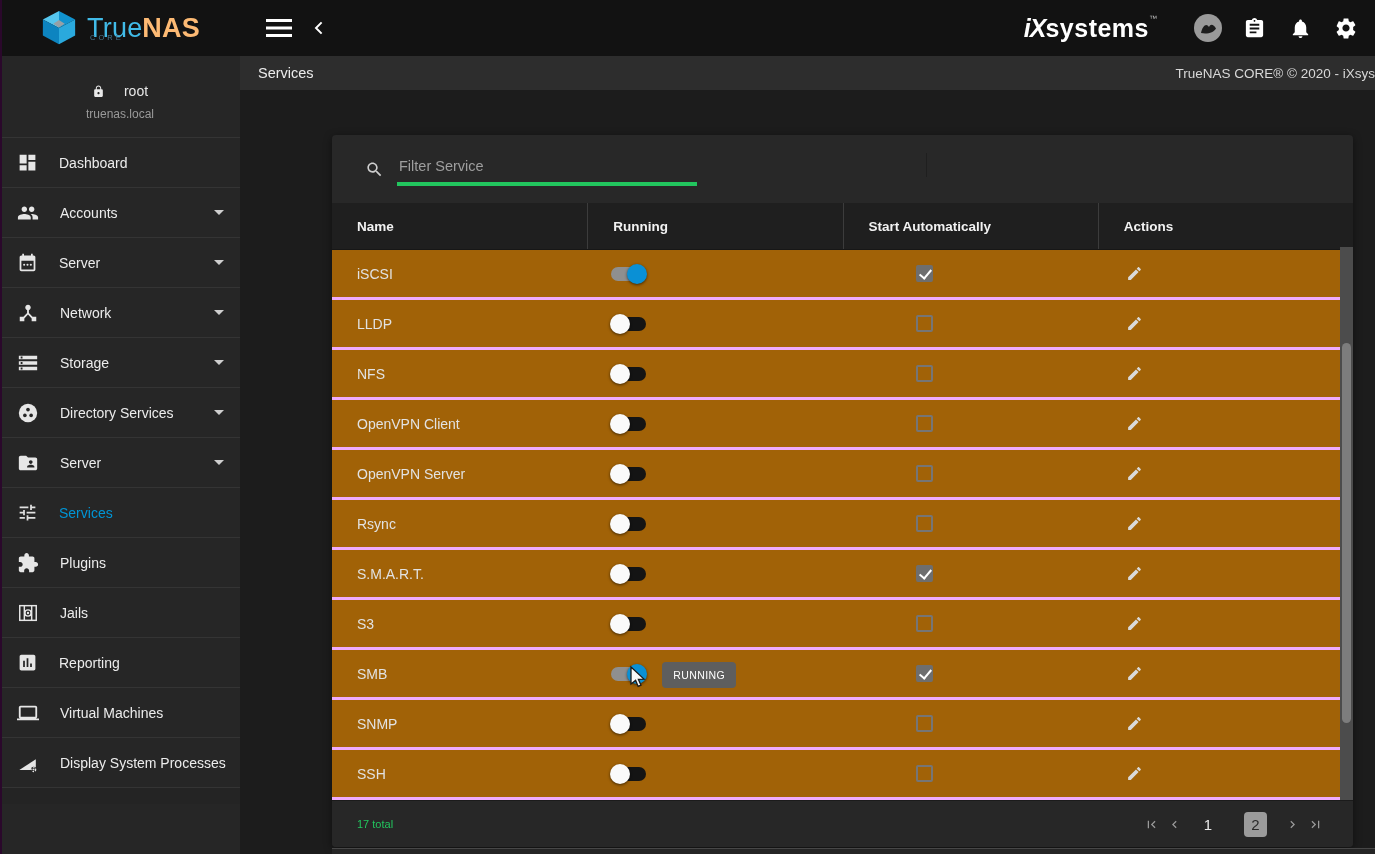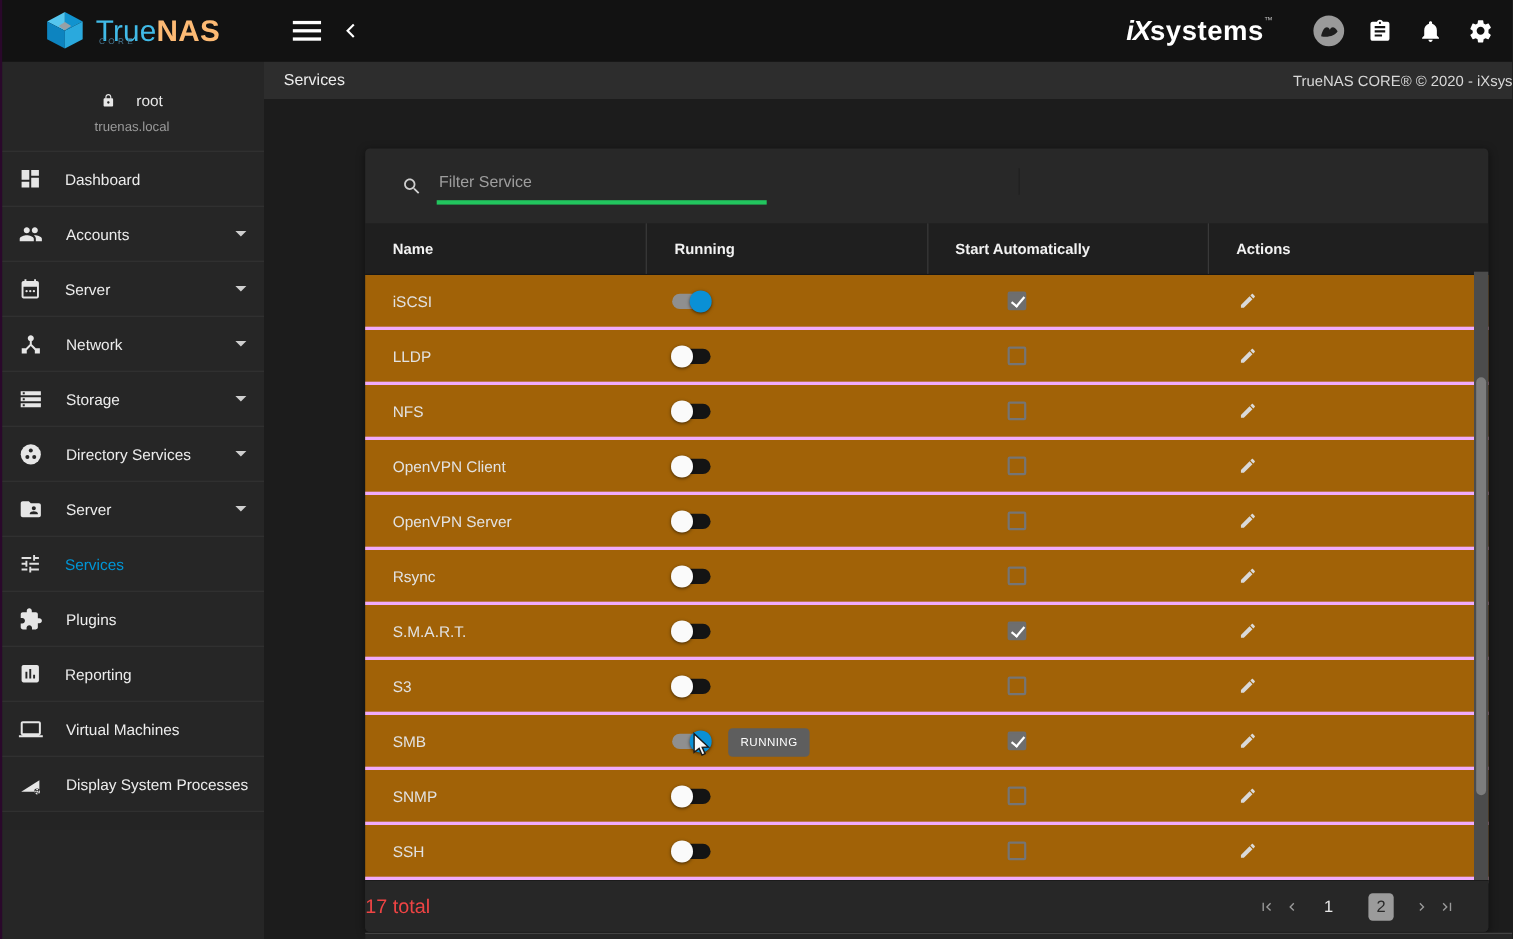--- a/index.html
+++ b/index.html
@@ -91,21 +91,21 @@
                    background:#5e5e5e; border-radius:4px; color:#fff; font-size:10.5px; letter-spacing:.4px; }
   .mouse-cursor { position:absolute; left:38px; top:15px; }
 
   
   .scroll-track { position:absolute; right:0; top:112px; width:13px; height:556px; background:#4c4c4c; cursor:pointer; }
   .scroll-thumb { position:absolute; right:2px; top:96px; width:9px; height:380px; border-radius:5px; background:#7d7d7d; cursor:grab; }
 
   
   .tfoot { position:absolute; left:0; bottom:0; width:100%; height:47px; background:#272727;
            border-top:1px solid #1b1b1b; display:flex; align-items:center; border-radius:0 0 4px 4px; }
-  .total { color:#ef4444; font-size:18px; }
+  .total { padding-left:25px; color:#22c55e; font-size:11px; }
   .pager { margin-left:auto; display:flex; align-items:center; padding-right:30px; gap:8px; }
   .pg-btn { background:none; border:none; cursor:pointer; display:flex; align-items:center; }
   .pg-num { color:#e8e8e8; font-size:15px; margin:0 14px; }
   .pg-current { width:23px; height:25px; margin:0 10px; background:#9b9b9b; color:#2a2a2a; border:none;
                 border-radius:4px; font-size:15px; cursor:pointer; }
 </style>
 </head>
 <body>
 
 <div class="screen">
@@ -244,20 +244,32 @@
           </svg>
         <span class="nav-label">Services</span>
       </div>
       <div class="nav-item">
         <svg width="22" height="22" viewBox="0 0 24 24" fill="#e6e6e6">
             <path d="M20.5 11H19V7c0-1.1-.9-2-2-2h-4V3.5C13 2.12 11.88 1 10.5 1S8 2.12 8 3.5V5H4c-1.1 0-1.99.9-1.99 2v3.8H3.5c1.49 0 2.7 1.21 2.7 2.7s-1.21 2.7-2.7 2.7H2V20c0 1.1.9 2 2 2h3.8v-1.5c0-1.49 1.21-2.7 2.7-2.7 1.49 0 2.7 1.21 2.7 2.7V22H17c1.1 0 2-.9 2-2v-4h1.5c1.38 0 2.5-1.12 2.5-2.5S21.88 11 20.5 11z"></path>
           </svg>
         <span class="nav-label">Plugins</span>
       </div>
       <div class="nav-item">
+        <svg width="22" height="22" viewBox="0 0 24 24">
+            <g stroke="#e6e6e6" stroke-width="1.6" fill="none">
+              <rect x="3" y="4" width="18" height="16"></rect>
+              <line x1="8" y1="4" x2="8" y2="20"></line>
+              <line x1="16" y1="4" x2="16" y2="20"></line>
+              <circle cx="12" cy="12" r="3.4"></circle>
+            </g>
+            <circle cx="12" cy="12" r="1.3" fill="#e6e6e6"></circle>
+          </svg>
+        <span class="nav-label">Jails</span>
+      </div>
+      <div class="nav-item">
         <svg width="21" height="21" viewBox="0 0 24 24" fill="#e6e6e6">
             <path d="M19 3H5c-1.1 0-2 .9-2 2v14c0 1.1.9 2 2 2h14c1.1 0 2-.9 2-2V5c0-1.1-.9-2-2-2zM9 17H7v-7h2v7zm4 0h-2V7h2v10zm4 0h-2v-4h2v4z"></path>
           </svg>
         <span class="nav-label">Reporting</span>
       </div>
       <div class="nav-item">
         <svg width="22" height="22" viewBox="0 0 24 24" fill="#e6e6e6">
             <path d="M20 18c1.1 0 1.99-.9 1.99-2L22 6c0-1.1-.9-2-2-2H4c-1.1 0-2 .9-2 2v10c0 1.1.9 2 2 2H0v2h24v-2h-4zM4 6h16v10H4V6z"></path>
           </svg>
         <span class="nav-label">Virtual Machines</span>

